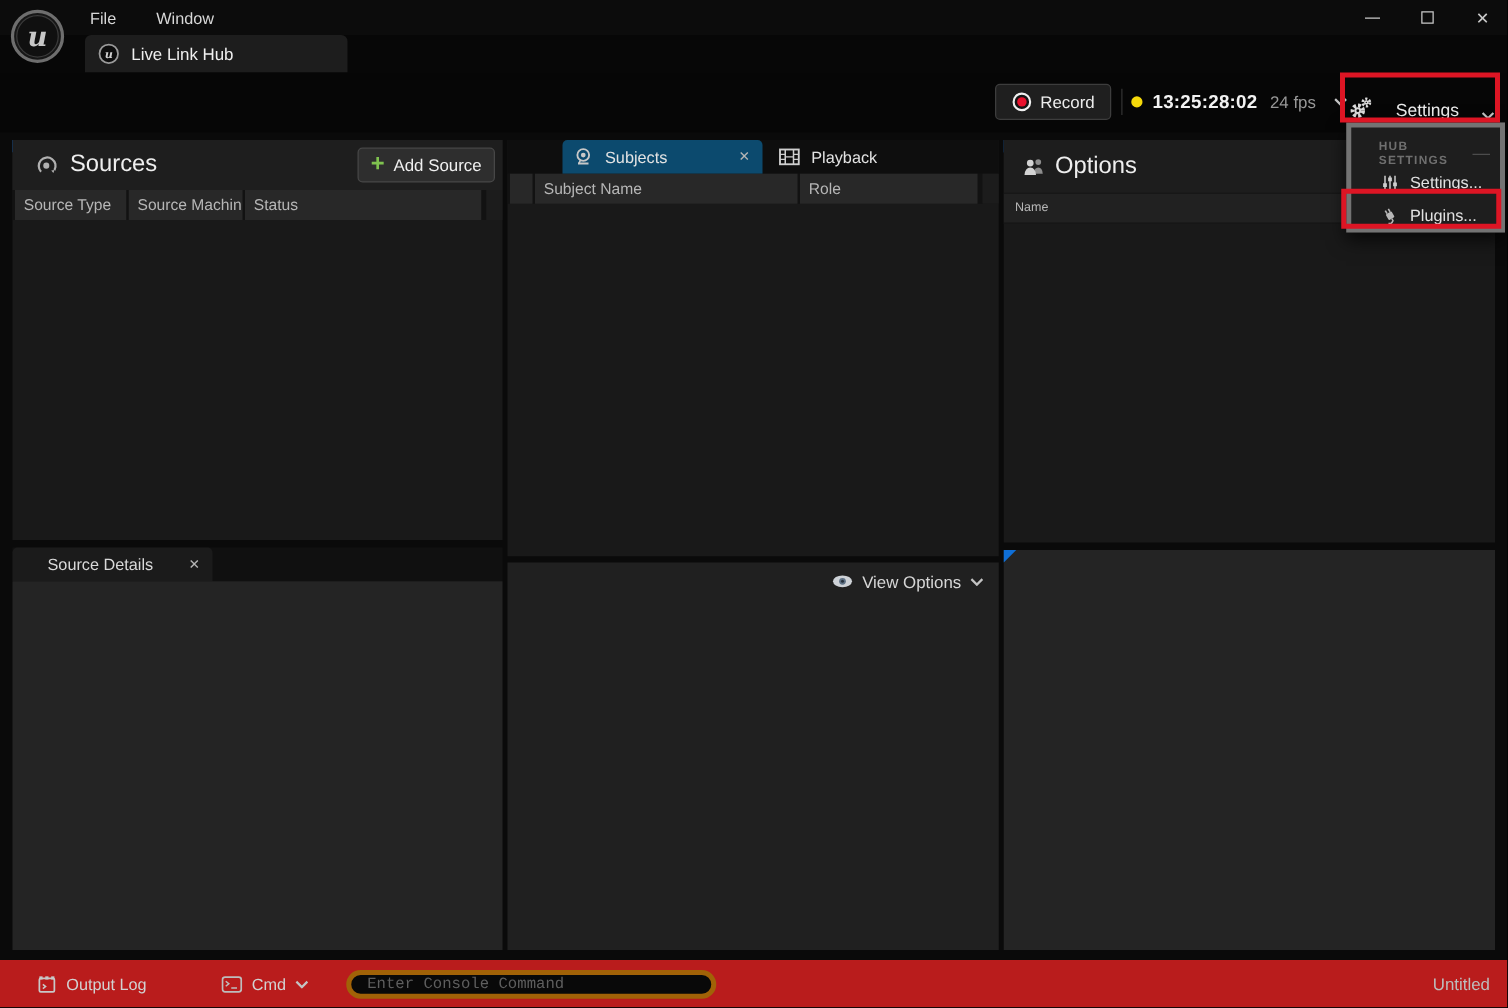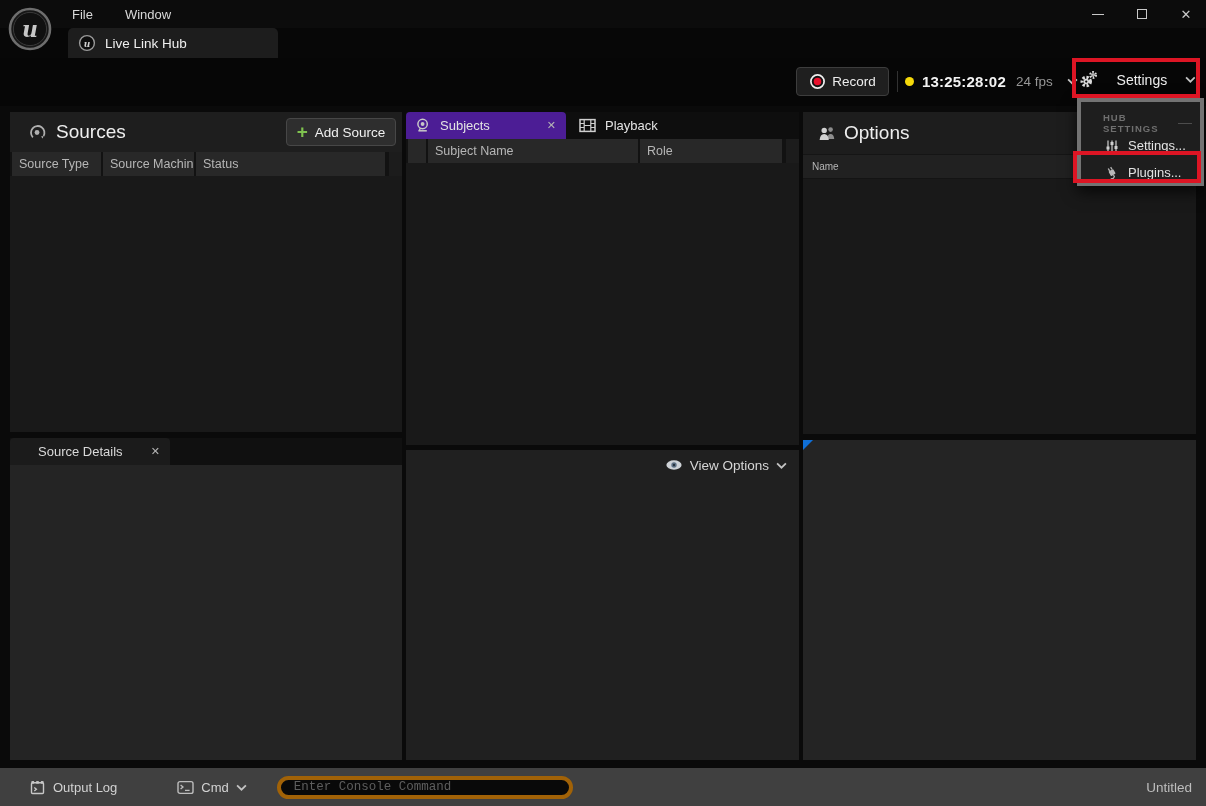--- a/index.html
+++ b/index.html
@@ -24,21 +24,21 @@
 
   
   .toolbar { position:absolute; left:0; top:58px; width:1206px; height:48px; background:#060606; }
   .record-button { position:absolute; left:796px; top:67px; width:93px; height:29px; background:#1f1f1f; border:1px solid #3d3d3d; border-radius:4px; display:flex; align-items:center; justify-content:center; gap:6px; }
   .record-label { font-size:13.5px; color:#ededed; }
   .toolbar-sep { position:absolute; left:897px; top:71px; width:1px; height:21px; background:#323232; }
   .timecode-group { position:absolute; left:905px; top:67px; height:29px; display:flex; align-items:center; gap:8px; }
   .tc-dot { width:9px; height:9px; border-radius:50%; background:#f5d90a; }
   .tc-value { font-size:15px; font-weight:700; color:#f2f2f2; letter-spacing:.2px; }
   .fps-value { font-size:13.5px; color:#979797; margin-left:2px; }
-  .settings-button { position:absolute; left:1078px; top:63px; width:118px; height:33px; display:flex; align-items:center; justify-content:center; gap:18px; }
+  .settings-button { position:absolute; left:1078px; top:63px; width:118px; height:33px; display:flex; align-items:flex-end; justify-content:center; gap:18px; }
   .settings-label { font-size:14px; color:#ececec; }
 
   
   .settings-menu { position:absolute; left:1077px; top:98px; width:127px; height:88px; background:#1e1e1e; border:4px solid #737373; box-shadow:0 6px 14px rgba(0,0,0,.7); z-index:8; padding-top:14px; }
   .menu-section { display:flex; align-items:center; padding:0 8px 0 22px; height:14px; }
   .menu-section-label { font-size:9.5px; font-weight:700; letter-spacing:1px; color:#6f6f6f; }
   .menu-section-line { margin-left:auto; width:15px; height:0; border-top:1.5px solid #4c4c4c; }
   .menu-item { display:flex; align-items:center; gap:9px; height:23px; padding-left:24px; margin-top:4px; }
   .menu-item-label { font-size:13px; color:#e2e2e2; }
 
@@ -66,41 +66,41 @@
   
   .source-details-panel { left:10px; top:438px; width:392px; height:322px; background:transparent; }
   .sd-tabrow { height:27px; background:#101010; }
   .sd-tab { width:160px; height:27px; background:#1b1b1b; border-radius:4px 4px 0 0; display:flex; align-items:center; padding-left:28px; gap:26px; }
   .sd-tab-label { font-size:13px; color:#d9d9d9; }
   .sd-body { height:295px; background:#242424; }
 
   
   .subjects-panel { left:406px; top:112px; width:393px; height:333px; background:#191919; }
   .sub-tabrow { display:flex; height:27px; background:#0e0e0e; }
-  .sub-tab-active { width:160px; background:#4c1d95; border-radius:4px 4px 0 0; display:flex; align-items:center; gap:9px; padding-left:9px; }
+  .sub-tab-active { width:160px; background:#0c4a6e; border-radius:4px 4px 0 0; display:flex; align-items:center; gap:9px; padding-left:9px;margin-left:44px; }
   .sub-tab-label { font-size:13px; color:#e3e3e3; }
   .tab-close { margin-left:auto; margin-right:10px; font-size:11px; color:#b5b5b5; }
   .sub-tab-plain { display:flex; align-items:center; gap:9px; padding-left:13px; width:120px; }
 
   
   .mid-bottom-panel { left:406px; top:450px; width:393px; height:310px; background:#202020; }
   .view-options-row { height:30px; display:flex; align-items:center; justify-content:flex-end; padding-right:12px; }
   .view-options-button { display:flex; align-items:center; gap:7px; }
   .view-options-label { font-size:13.5px; color:#d6d6d6; }
 
   
   .clients-panel { left:803px; top:112px; width:393px; height:322px; background:#191919; }
   .clients-header { position:relative; height:42px; background:#1d1d1d; display:flex; align-items:center; padding-left:11px; gap:7px; }
   .name-row { height:25px; background:#212121; display:flex; align-items:center; padding-left:9px; font-size:10px; color:#b6b6b6; border-top:1px solid #151515; border-bottom:1px solid #141414; }
 
   
   .right-bottom-panel { left:803px; top:440px; width:393px; height:320px; background:#242424; }
 
   
-  .statusbar { position:absolute; left:0; top:768px; width:1206px; height:38px; background:#404040; display:flex; align-items:center; }
+  .statusbar { position:absolute; left:0; top:768px; width:1206px; height:38px; background:#b91c1c; display:flex; align-items:center; }
   .output-log-button { display:flex; align-items:center; gap:8px; margin-left:30px; }
   .statusbar-label { font-size:13px; color:#d2d2d2; }
   .cmd-button { display:flex; align-items:center; gap:7px; margin-left:60px; }
   .console-input { margin-left:30px; width:296px; height:23px; border-radius:12px; background:#090909; border:4px solid #a16207; color:#b5b5b5; font-family:"Liberation Mono", monospace; font-size:12.5px; padding:0 13px; outline:none; }
   .console-input::placeholder { color:#5e5e5e; }
   .doc-title { margin-left:auto; margin-right:14px; font-size:13.5px; color:#bdbdbd; }
 
   svg { display:block; }
 </style>
 </head>

